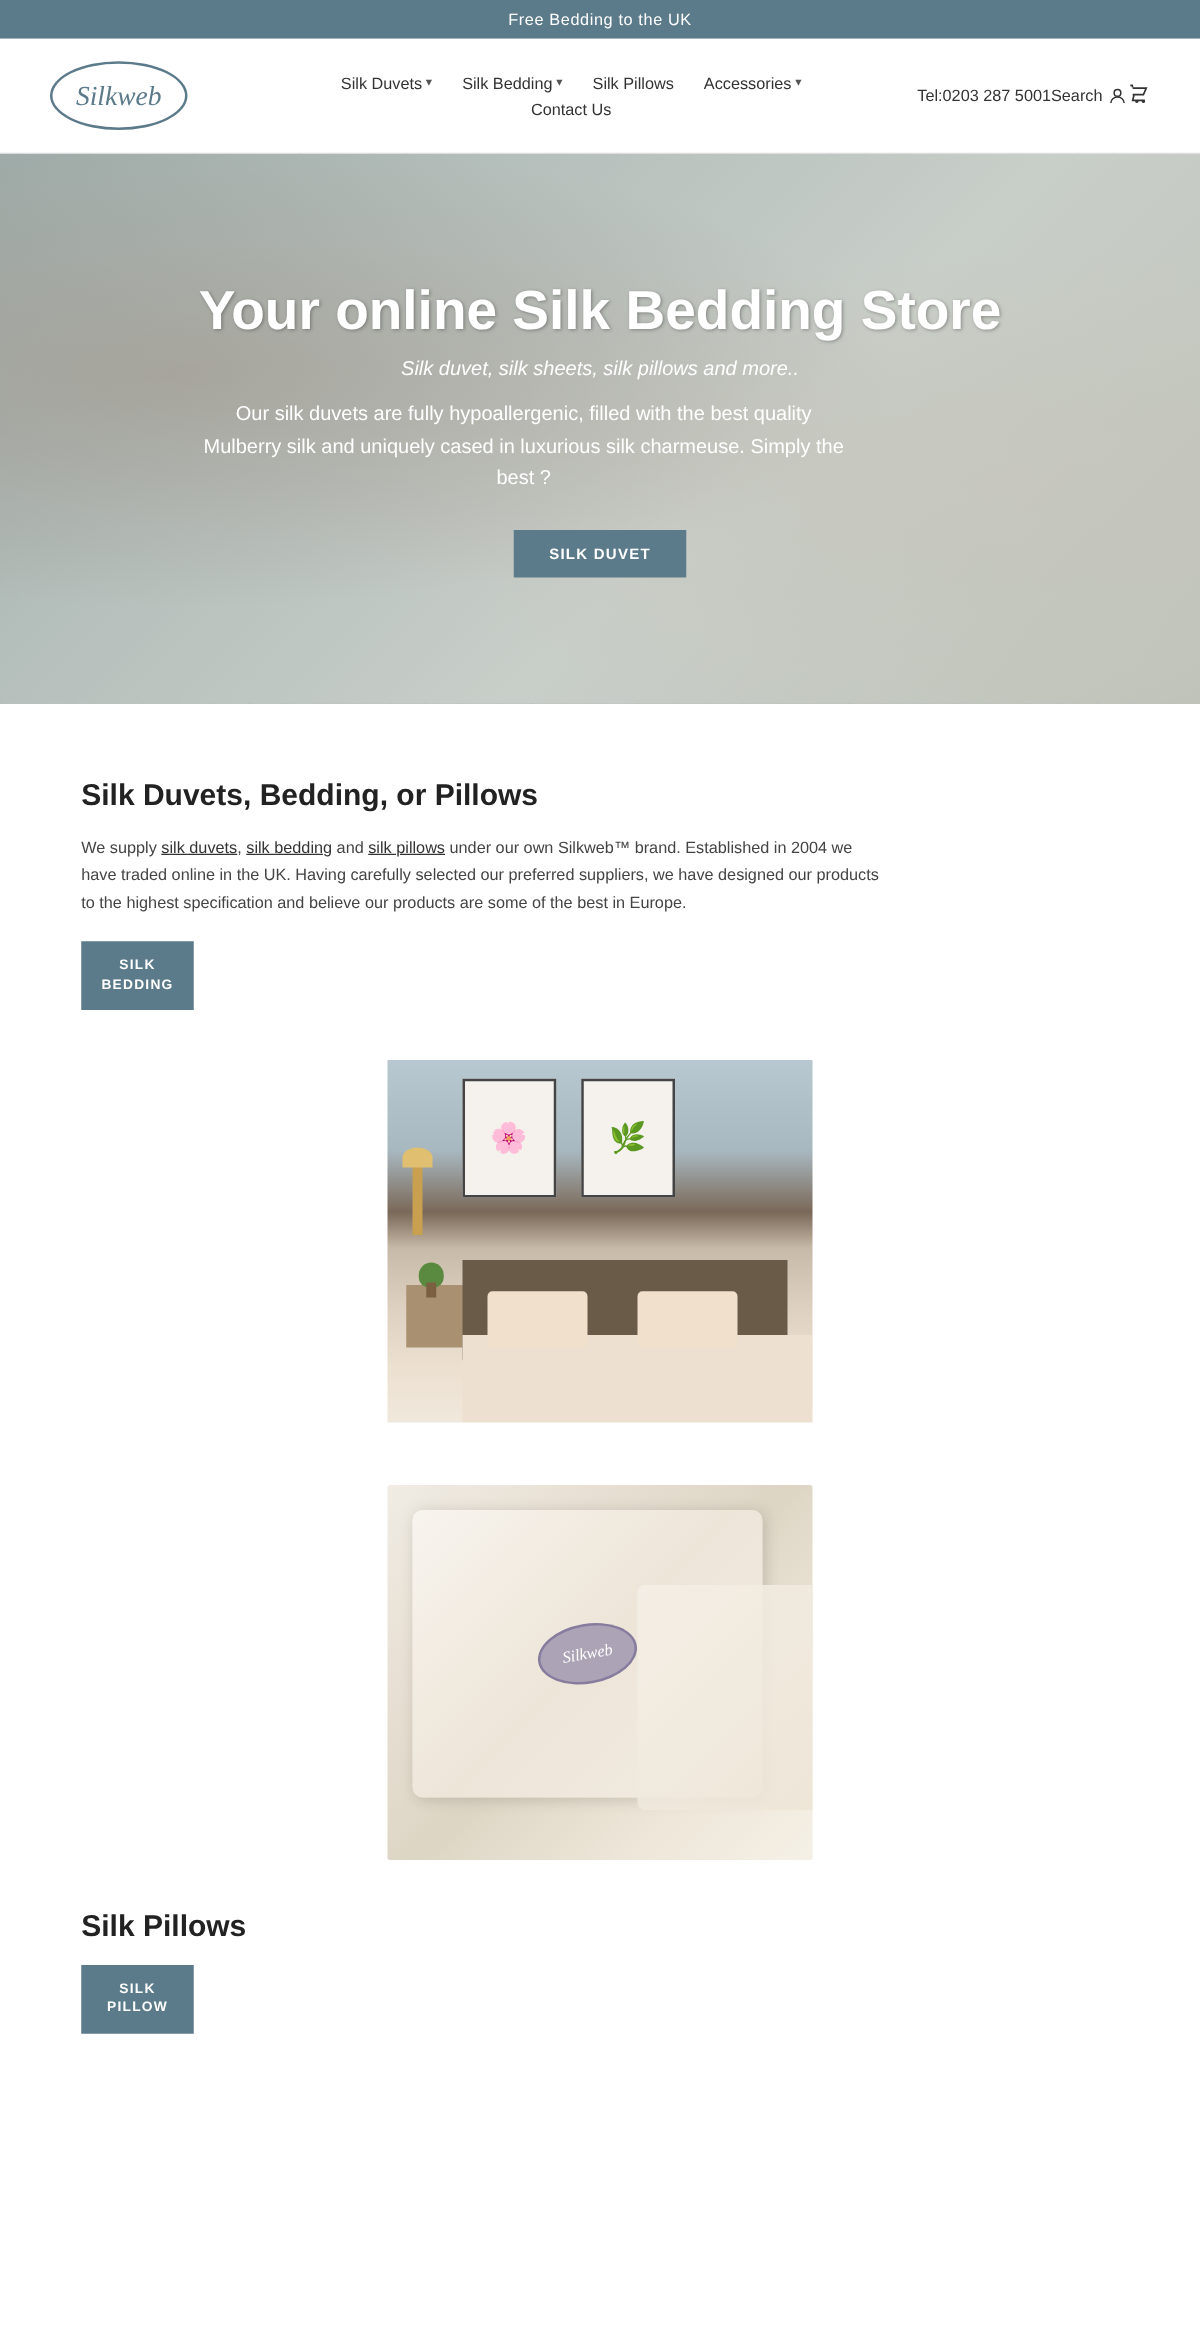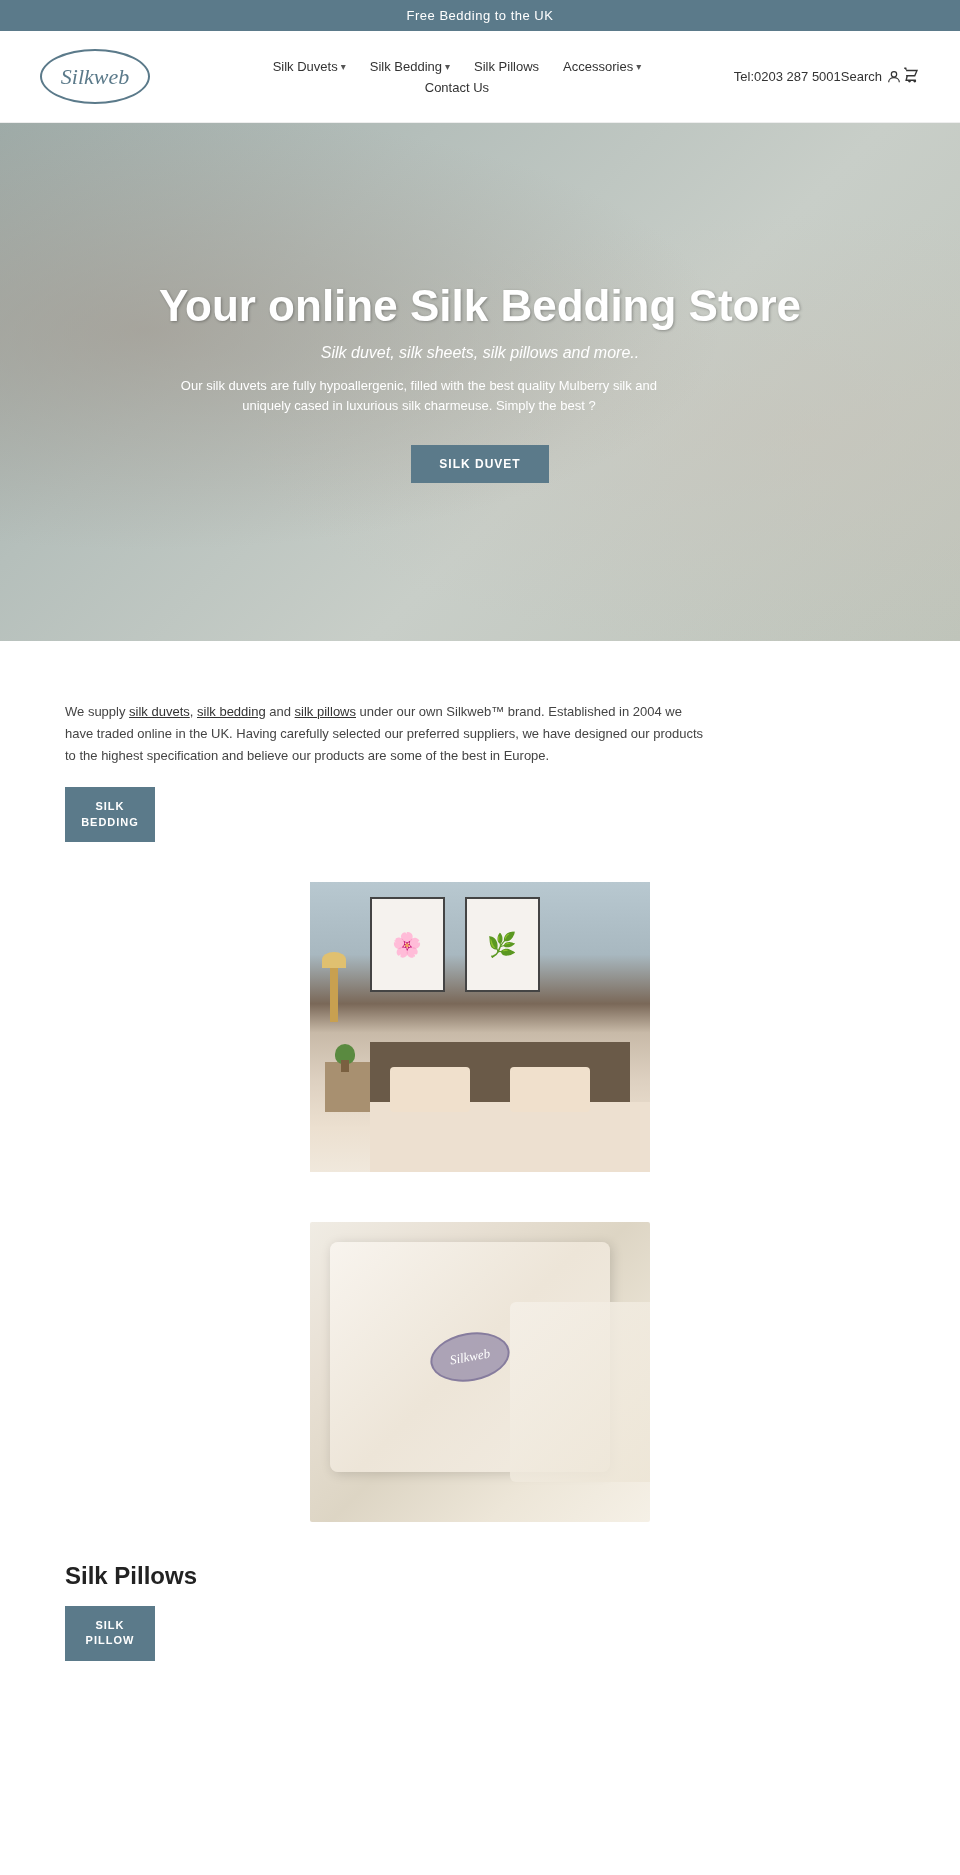--- a/index.html
+++ b/index.html
@@ -94,21 +94,21 @@
     .search-area {
       display: flex;
       align-items: flex-start;
       gap: 4px;
       cursor: pointer;
     }
 
     
     .hero {
       width: 100%;
-      height: 518px;
+      height: 440px;
       background: linear-gradient(rgba(120,140,150,0.55), rgba(120,140,150,0.55)), 
                   repeating-linear-gradient(45deg, #d8cfc8 0px, #d8cfc8 2px, #e8e0d8 2px, #e8e0d8 20px);
       display: flex;
       flex-direction: column;
       align-items: center;
       justify-content: center;
       text-align: center;
       color: white;
       padding: 40px 68px;
       position: relative;
@@ -137,21 +137,21 @@
       text-shadow: 1px 1px 3px rgba(0,0,0,0.3);
     }
 
     .hero-subtitle {
       font-size: 16px;
       margin-bottom: 14px;
       font-style: italic;
     }
 
     .hero-desc {
-      font-size: 13px;
+      font-size: 16px;
       max-width: 520px;
       line-height: 1.6;
       margin-bottom: 28px;
     }
 
     .btn-hero {
       background: #5b7a8a;
       color: white;
       border: none;
       padding: 12px 28px;
@@ -288,20 +288,21 @@
     <h1 class="hero-title">Your online Silk Bedding Store</h1>
     <p class="hero-subtitle">Silk duvet, silk sheets, silk pillows and more..</p>
     <p class="hero-desc">Our silk duvets are fully hypoallergenic, filled with the best quality Mulberry silk and uniquely cased in luxurious silk charmeuse. Simply the best ?</p>
     <button class="btn-hero">SILK DUVET</button>
   </div>
 </div>
 
 <div class="main-content">
 
   <div class="section-block">
+    <h2 class="section-title">Silk Duvets, Bedding, or Pillows</h2>
     <p class="section-text">
       <span>We supply </span><a href="#">silk duvets</a><span>, </span><a href="#">silk bedding</a><span> and </span><a href="#">silk pillows</a><span> under our own Silkweb™ brand. Established in 2004 we have traded online in the UK. Having carefully selected our preferred suppliers, we have designed our products to the highest specification and believe our products are some of the best in Europe.</span>
     </p>
     <button class="btn-secondary">SILK<br>BEDDING</button>
 
     
     <div class="image-center">
       <div style="width:340px; height:290px; margin-top:40px; background: linear-gradient(180deg, #b8c8d0 0%, #a8b8c0 25%, #7a6858 42%, #c8baa8 52%, #ddd0c0 68%, #ece0d0 85%, #f0e8dc 100%); position:relative; overflow:hidden;">
 
         <div style="position:absolute; top:15px; left:60px; width:75px; height:95px; border:2px solid #444; background:#f5f2ee;">

